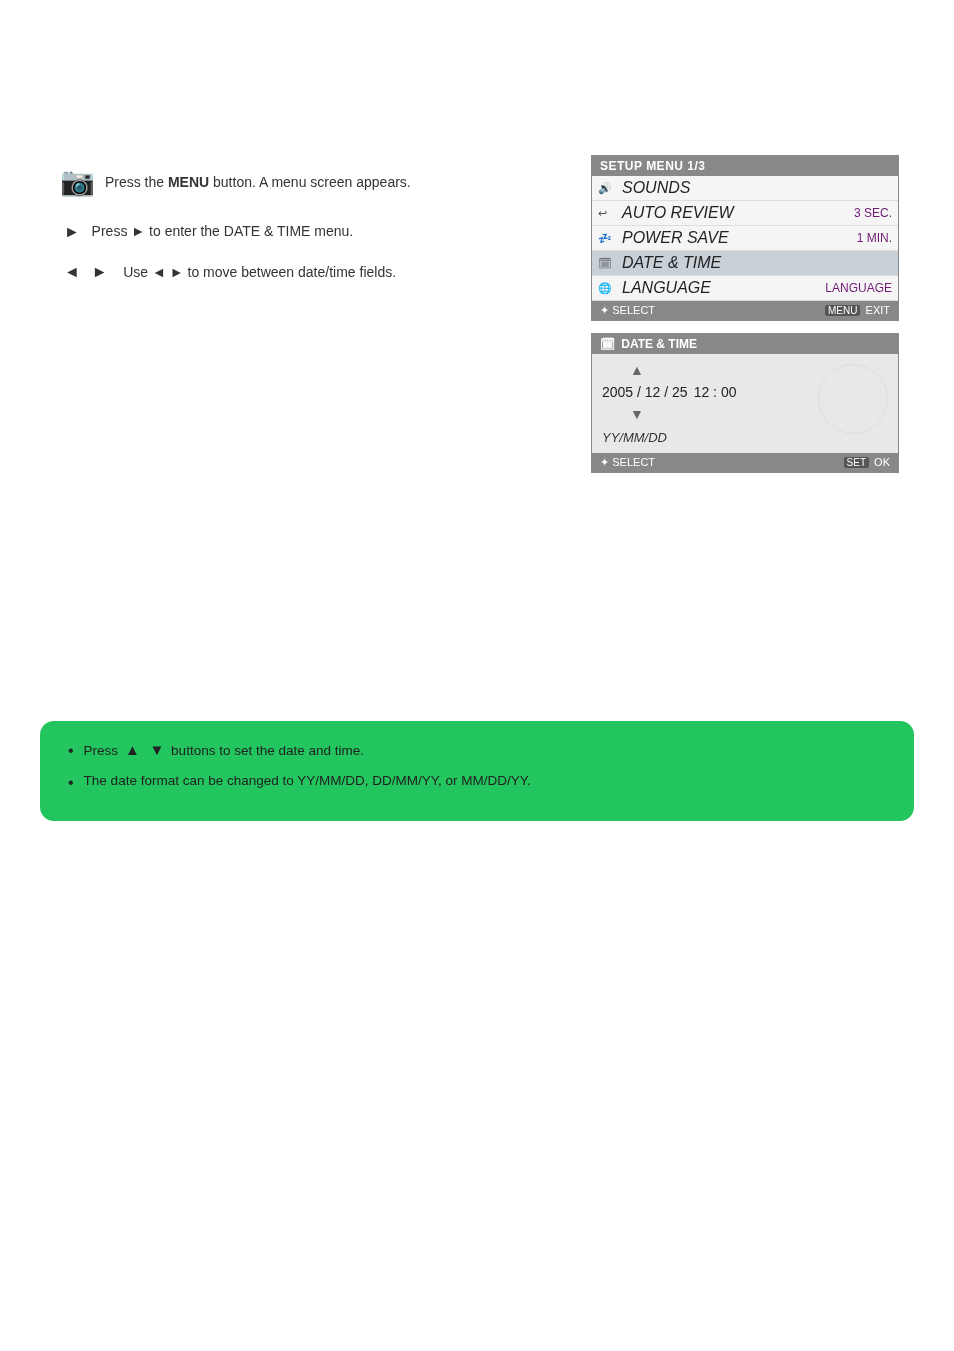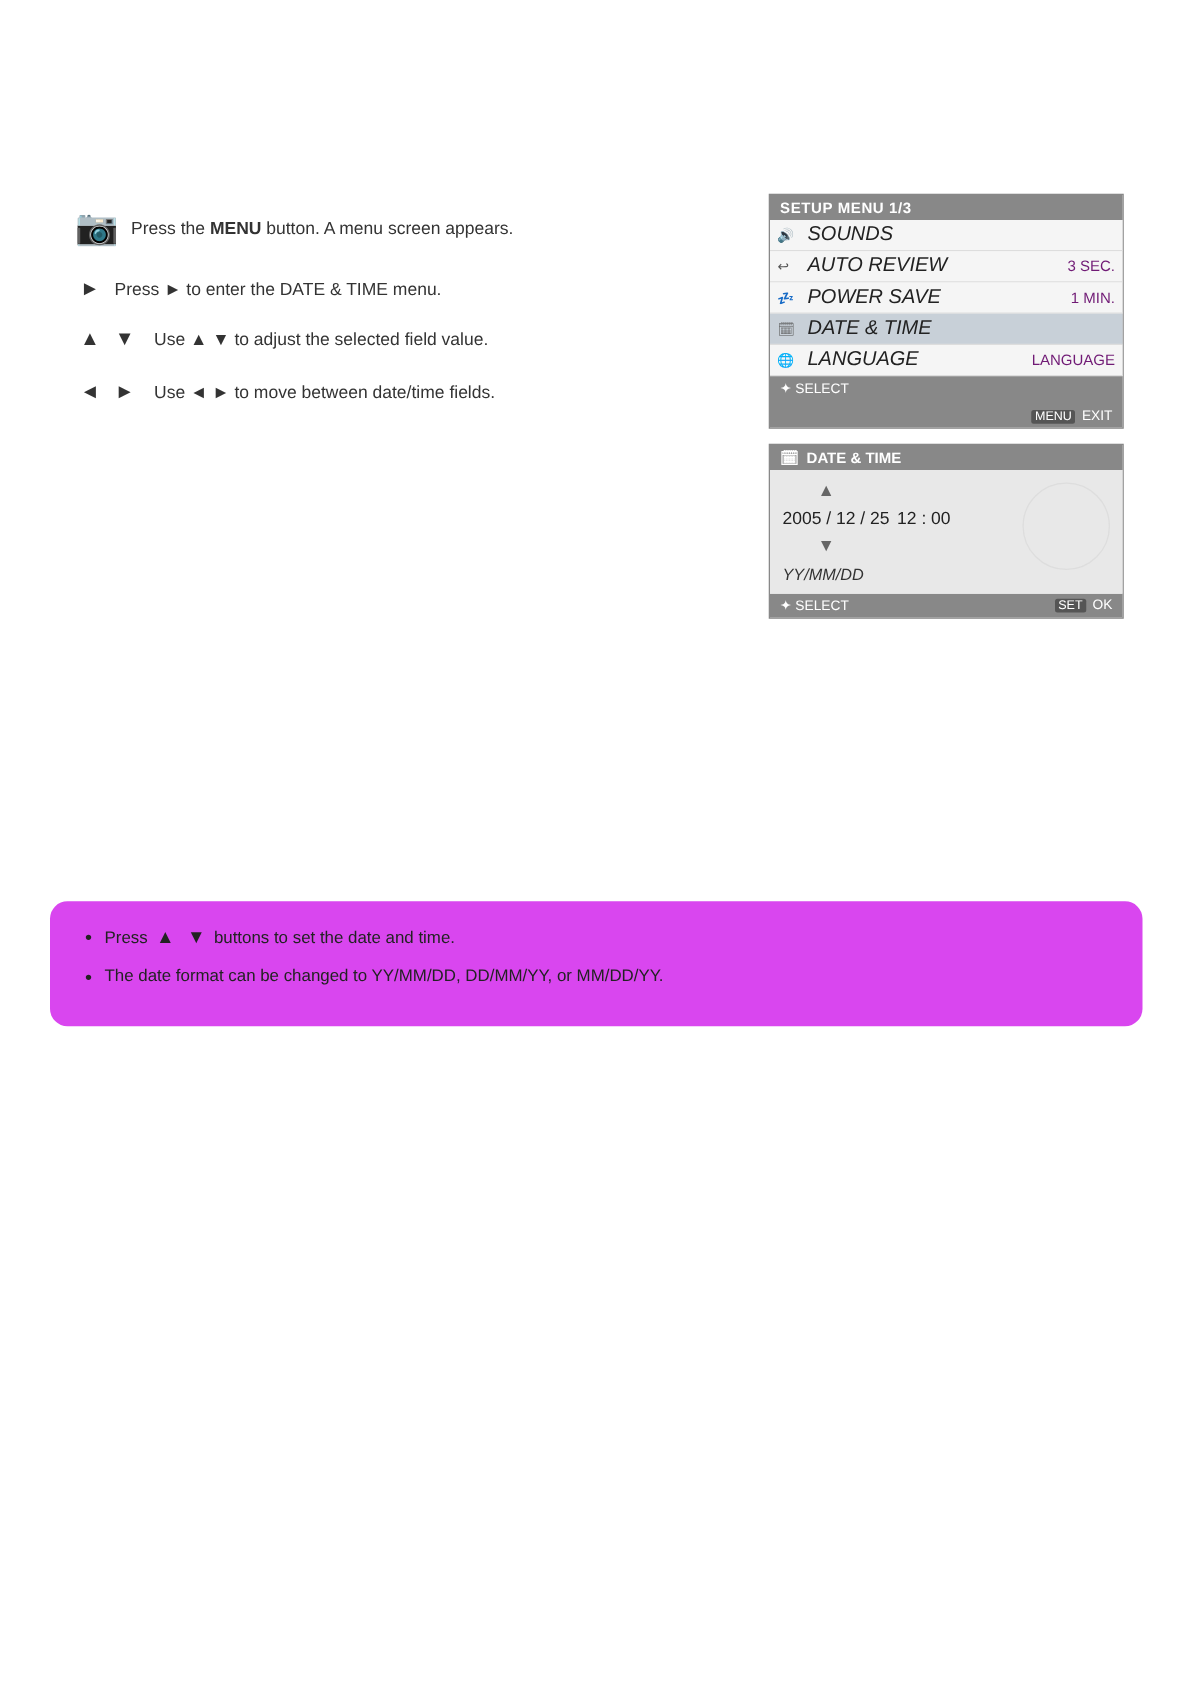--- a/index.html
+++ b/index.html
@@ -59,21 +59,21 @@
       font-size: 14px;
       color: #333;
       line-height: 1.7;
     }
 
     
     .menu-container {
       position: absolute;
       top: 155px;
       right: 55px;
-      width: 284px;
+      width: 308px;
     }
 
     
     .setup-menu {
       border: 1.5px solid #888;
       background: #f0f0f0;
       margin-bottom: 12px;
     }
 
     .menu-header {
@@ -126,21 +126,20 @@
       display: flex;
       justify-content: space-between;
     }
 
     .footer-select {
       font-size: 11px;
     }
 
     .footer-exit {
       font-size: 11px;
-      margin-top: 23px;
     }
 
     .menu-key {
       display: inline-block;
       background: #555;
       color: #fff;
       border-radius: 2px;
       padding: 0 3px;
       font-size: 10px;
       margin-right: 2px;
@@ -222,21 +221,21 @@
       border: 1px solid #ccc;
       opacity: 0.4;
     }
 
     
     .note-box {
       position: absolute;
       bottom: 530px;
       left: 40px;
       right: 40px;
-      background: #d946ef;
+      background: #22c55e;
       border-radius: 14px;
       padding: 18px 28px;
     }
 
     .note-bullet {
       display: flex;
       align-items: flex-start;
       margin-bottom: 8px;
       font-size: 13.5px;
       color: #222;
@@ -273,29 +272,20 @@
 
   <div class="step-block">
     <div class="instruction-row">
       <span class="arrow-symbol">►</span>
       <span class="step-text">
         &nbsp; Press <strong>►</strong> to enter the DATE &amp; TIME menu.
       </span>
     </div>
   </div>
 
-  <div class="step-block">
-    <div class="instruction-row">
-      <span class="step-text">
-        <span class="arrow-symbol">▲</span>
-        <span class="arrow-symbol">▼</span>
-        &nbsp; Use ▲ ▼ to adjust the selected field value.
-      </span>
-    </div>
-  </div>
 
   <div class="step-block">
     <div class="instruction-row">
       <span class="step-text">
         <span class="arrow-symbol">◄</span>
         <span class="arrow-symbol">►</span>
         &nbsp; Use ◄ ► to move between date/time fields.
       </span>
     </div>
   </div>

